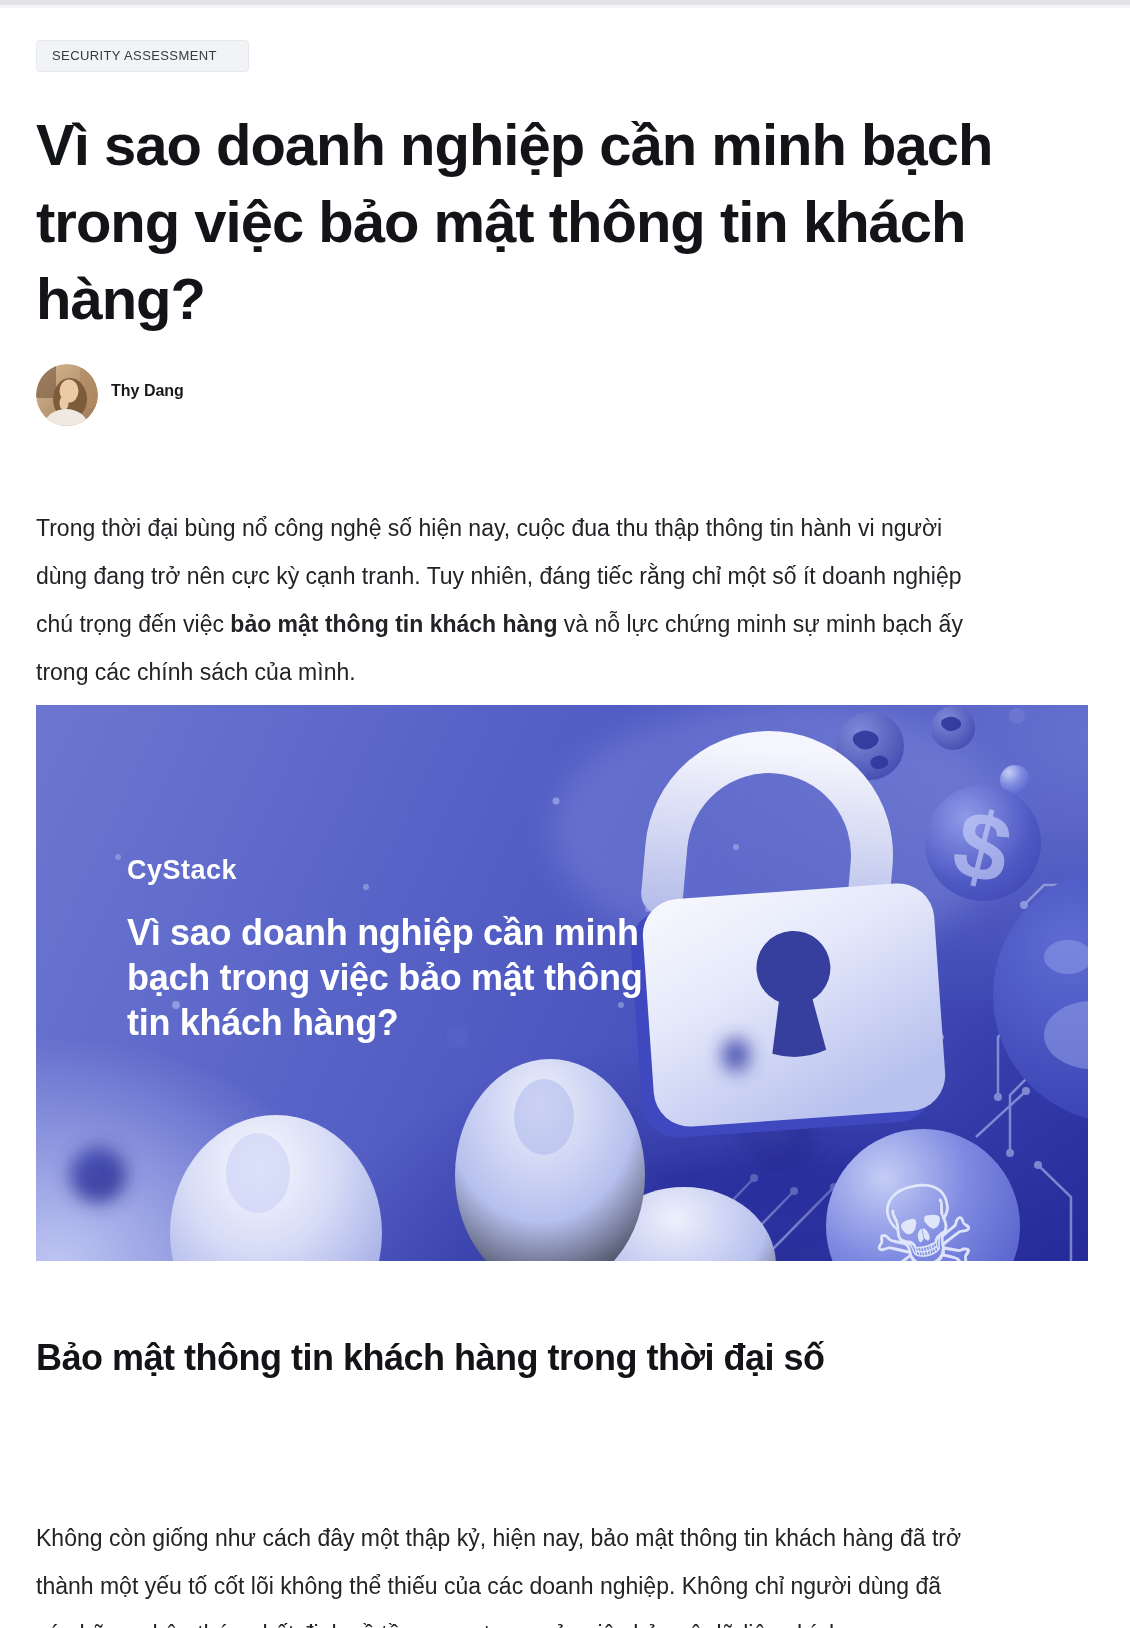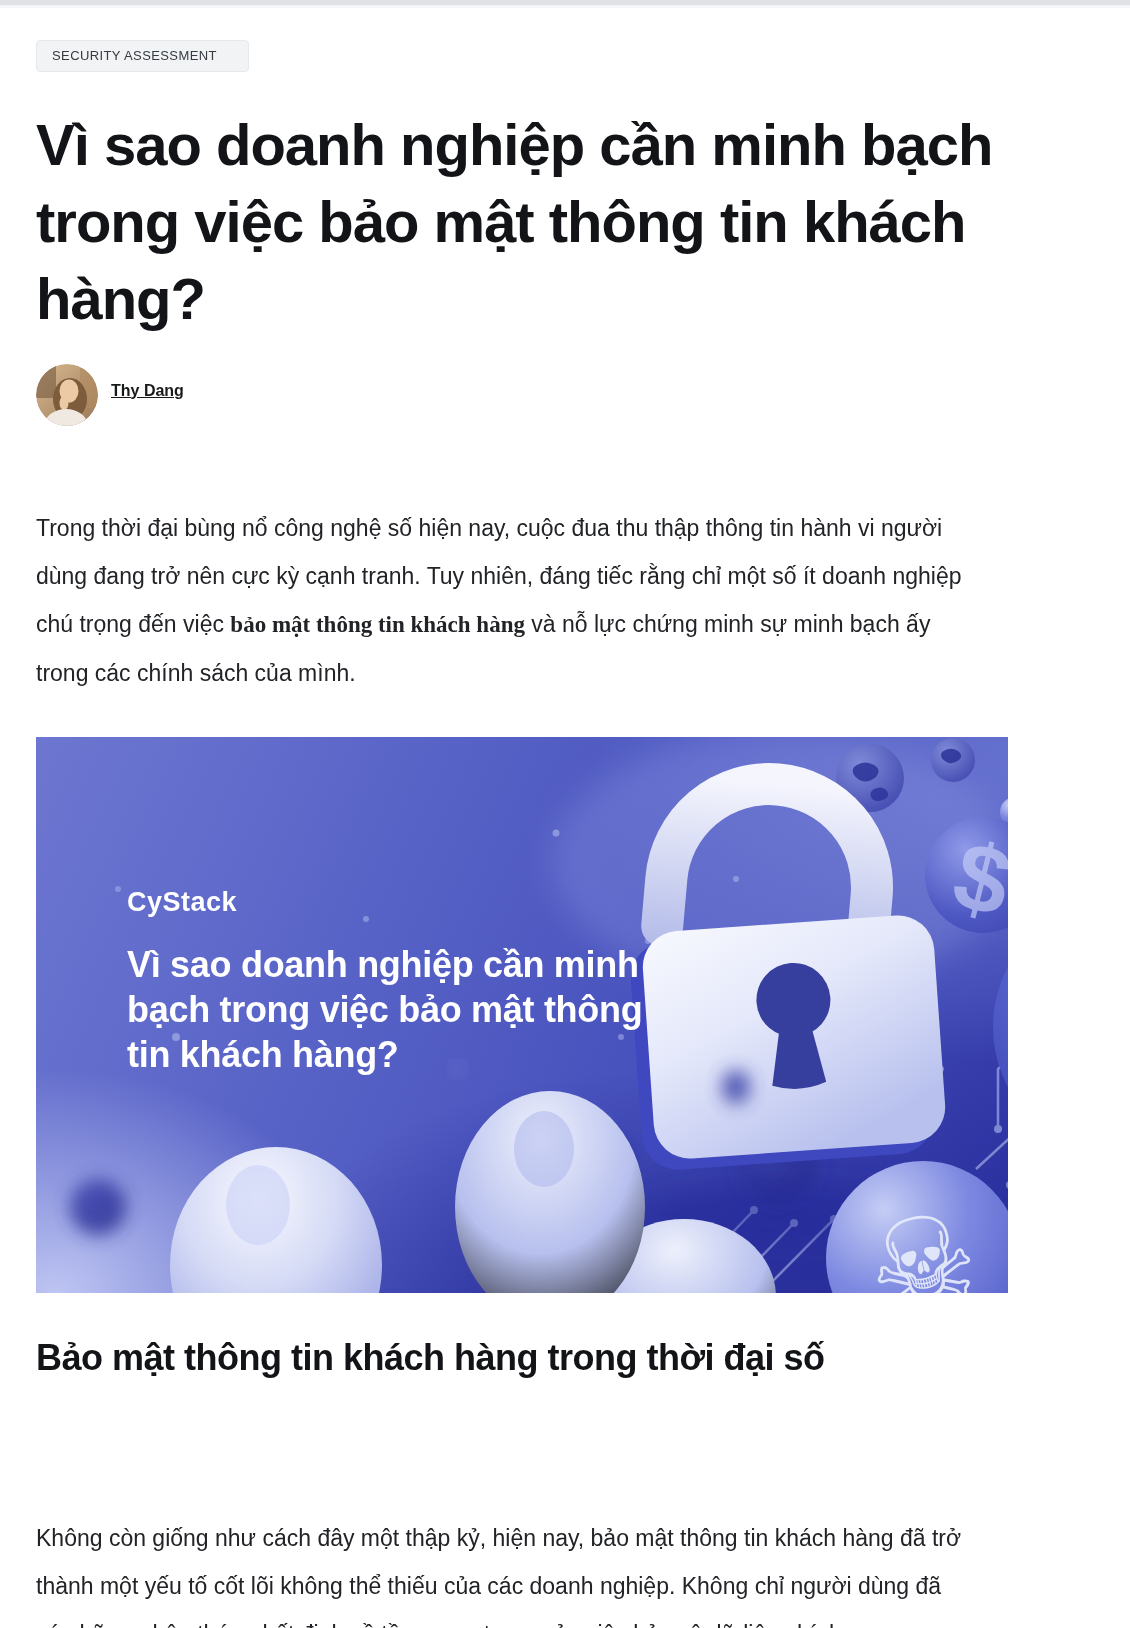--- a/index.html
+++ b/index.html
@@ -23,34 +23,34 @@
 
   .h1{
     position:absolute;left:36px;top:106px;width:990px;
     font-size:58px;line-height:77px;font-weight:bold;color:#121417;
     letter-spacing:-1px;margin:0;
   }
 
   .author{position:absolute;left:36px;top:364px;display:flex;align-items:center;}
   .avatar{width:62px;height:62px;border-radius:50%;overflow:hidden;flex:0 0 62px;}
   .author-info{margin-left:13px;display:flex;flex-direction:column;justify-content:center;}
-  .author-name{font-size:16px;font-weight:bold;color:#16181a;margin-bottom:9px;text-decoration:underline;}
+  .author-name{font-size:16px;font-weight:bold;color:#16181a;margin-bottom:9px;}
   .author-meta{font-size:15.5px;color:#34383c;}
   .meta-divider{color:#8a8f95;margin:0 13px;font-size:14px;}
 
   .p{
     position:absolute;left:36px;width:932px;
     font-size:23px;line-height:48px;color:#212326;margin:0;
   }
   .p-intro{top:504px;}
   .p-body2{top:1514px;}
-  .p b{font-weight:bold;font-family:Liberation Serif, serif;}
+  .p b{font-weight:bold;}
 
   .hero{
-    position:absolute;left:36px;top:737px;width:972px;height:556px;overflow:hidden;
+    position:absolute;left:36px;top:705px;width:1052px;height:556px;overflow:hidden;
     background:
       radial-gradient(ellipse 430px 320px at 2% 100%, rgba(195,202,245,.95), rgba(195,202,245,0) 70%),
       radial-gradient(ellipse 560px 400px at 62% 112%, rgba(24,27,135,.8), rgba(24,27,135,0) 72%),
       radial-gradient(ellipse 640px 420px at 103% 6%, rgba(138,152,232,.55), rgba(138,152,232,0) 70%),
       radial-gradient(ellipse 500px 420px at 100% 100%, rgba(26,30,140,.55), rgba(26,30,140,0) 72%),
       linear-gradient(115deg,#6d77d1 0%,#5a65c8 30%,#4a54be 58%,#3e47b3 82%,#3439aa 100%);
   }
   .hero svg{position:absolute;left:0;top:0;}
   .hero-logo{
     position:absolute;left:91px;top:150px;

